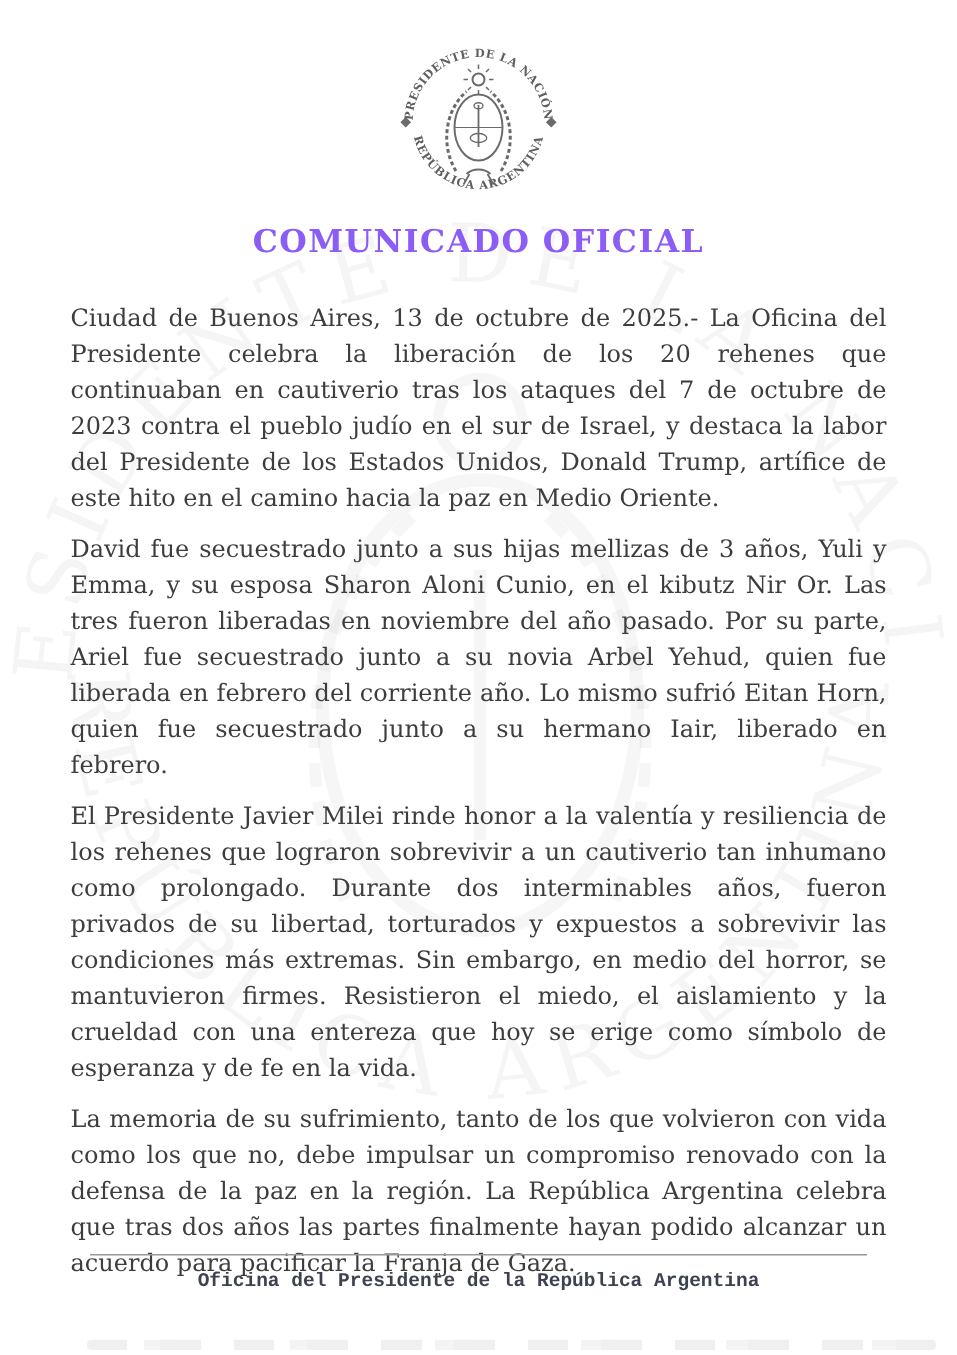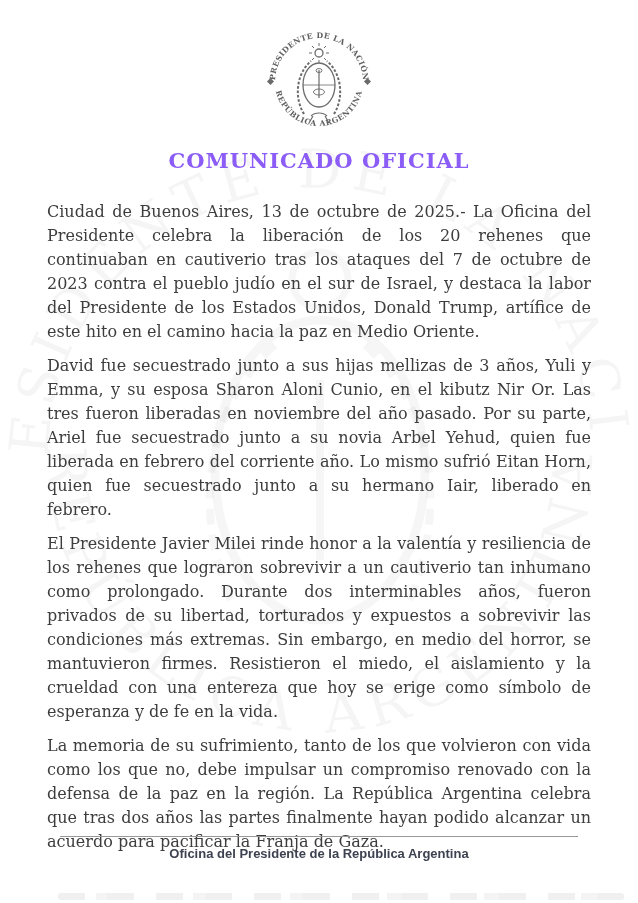--- a/index.html
+++ b/index.html
@@ -51,21 +51,21 @@
     margin:0 60px;
     border:none;
     border-top:1.5px solid #97979c;
   }
   .footer-text{
     margin-top:9px;
     text-align:center;
     font-weight:bold;
     font-size:13px;
     color:#3d4250;
-    font-family:Liberation Sans, sans-serif;
+    font-family:Liberation Mono, monospace;
   }
   
   .bottom-strip{
     position:absolute;
     left:58px;right:14px;bottom:3px;
     height:7px;
     background-image:
       repeating-linear-gradient(90deg, #f0f0f1 0px, #f0f0f1 27px, rgba(255,255,255,0) 27px, rgba(255,255,255,0) 49px),
       repeating-linear-gradient(90deg, rgba(255,255,255,0) 0px, rgba(255,255,255,0) 38px, #f4f4f5 38px, #f4f4f5 60px, rgba(255,255,255,0) 60px, rgba(255,255,255,0) 97px);
     border-radius:3px;

